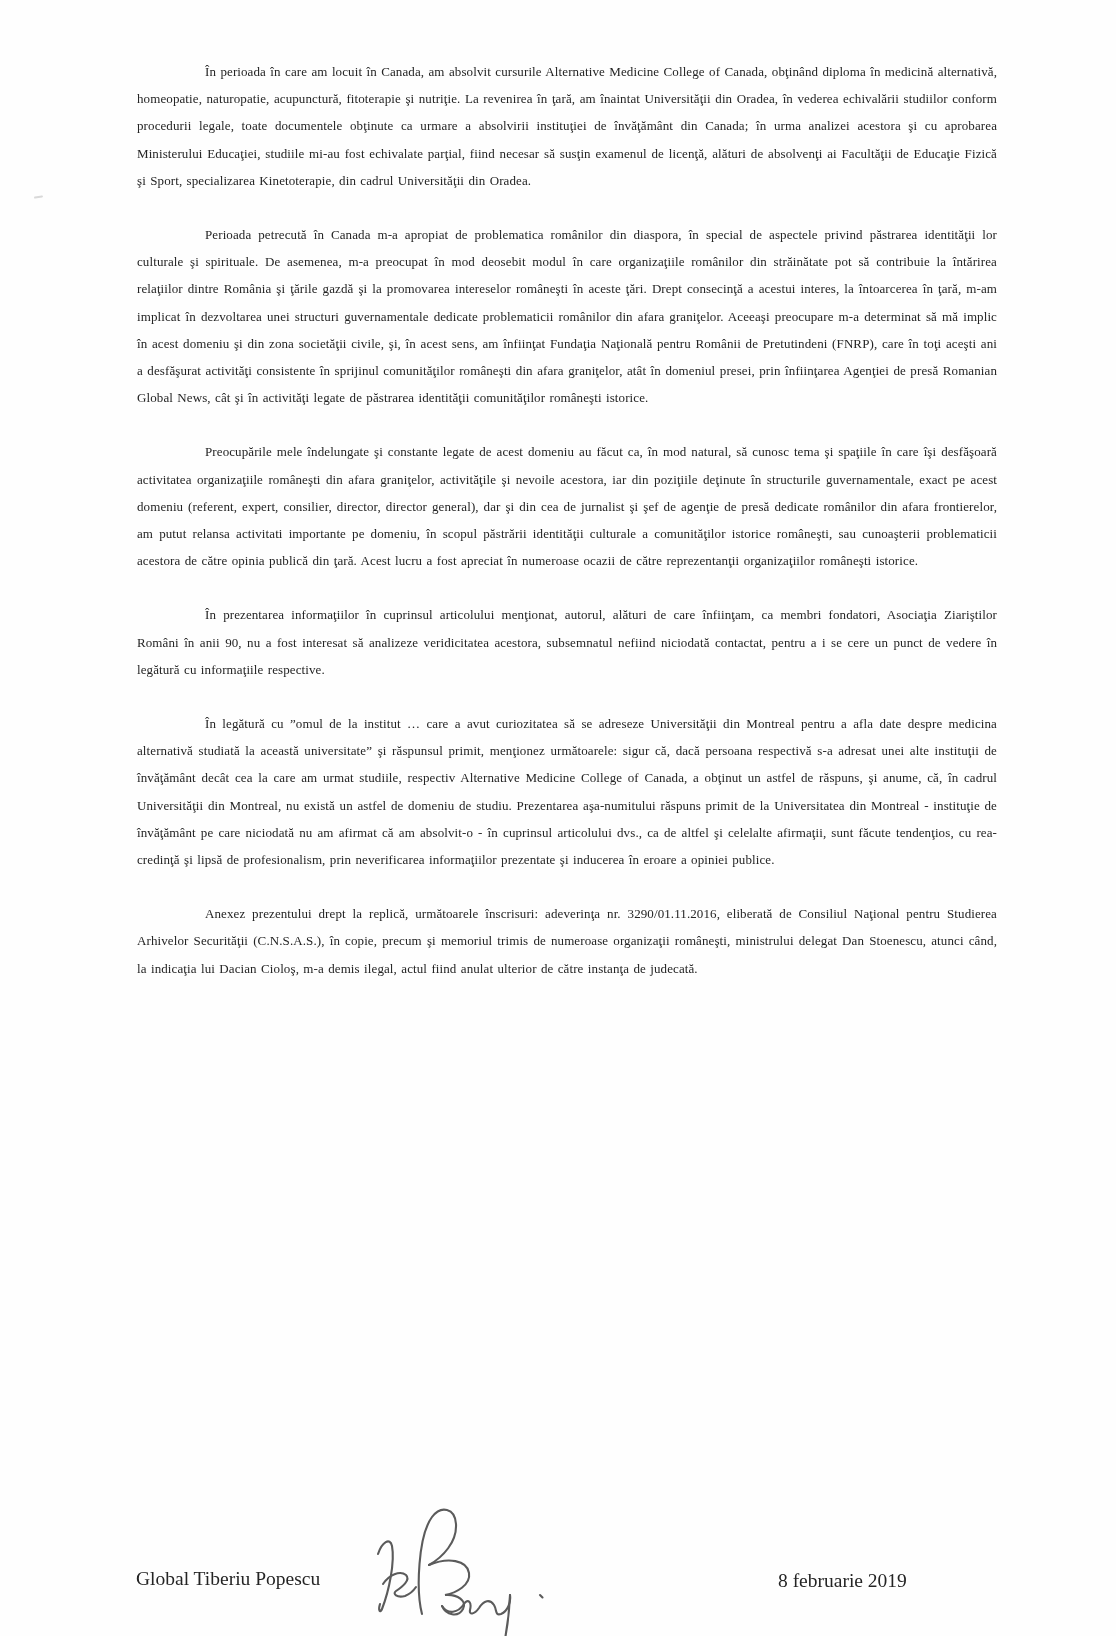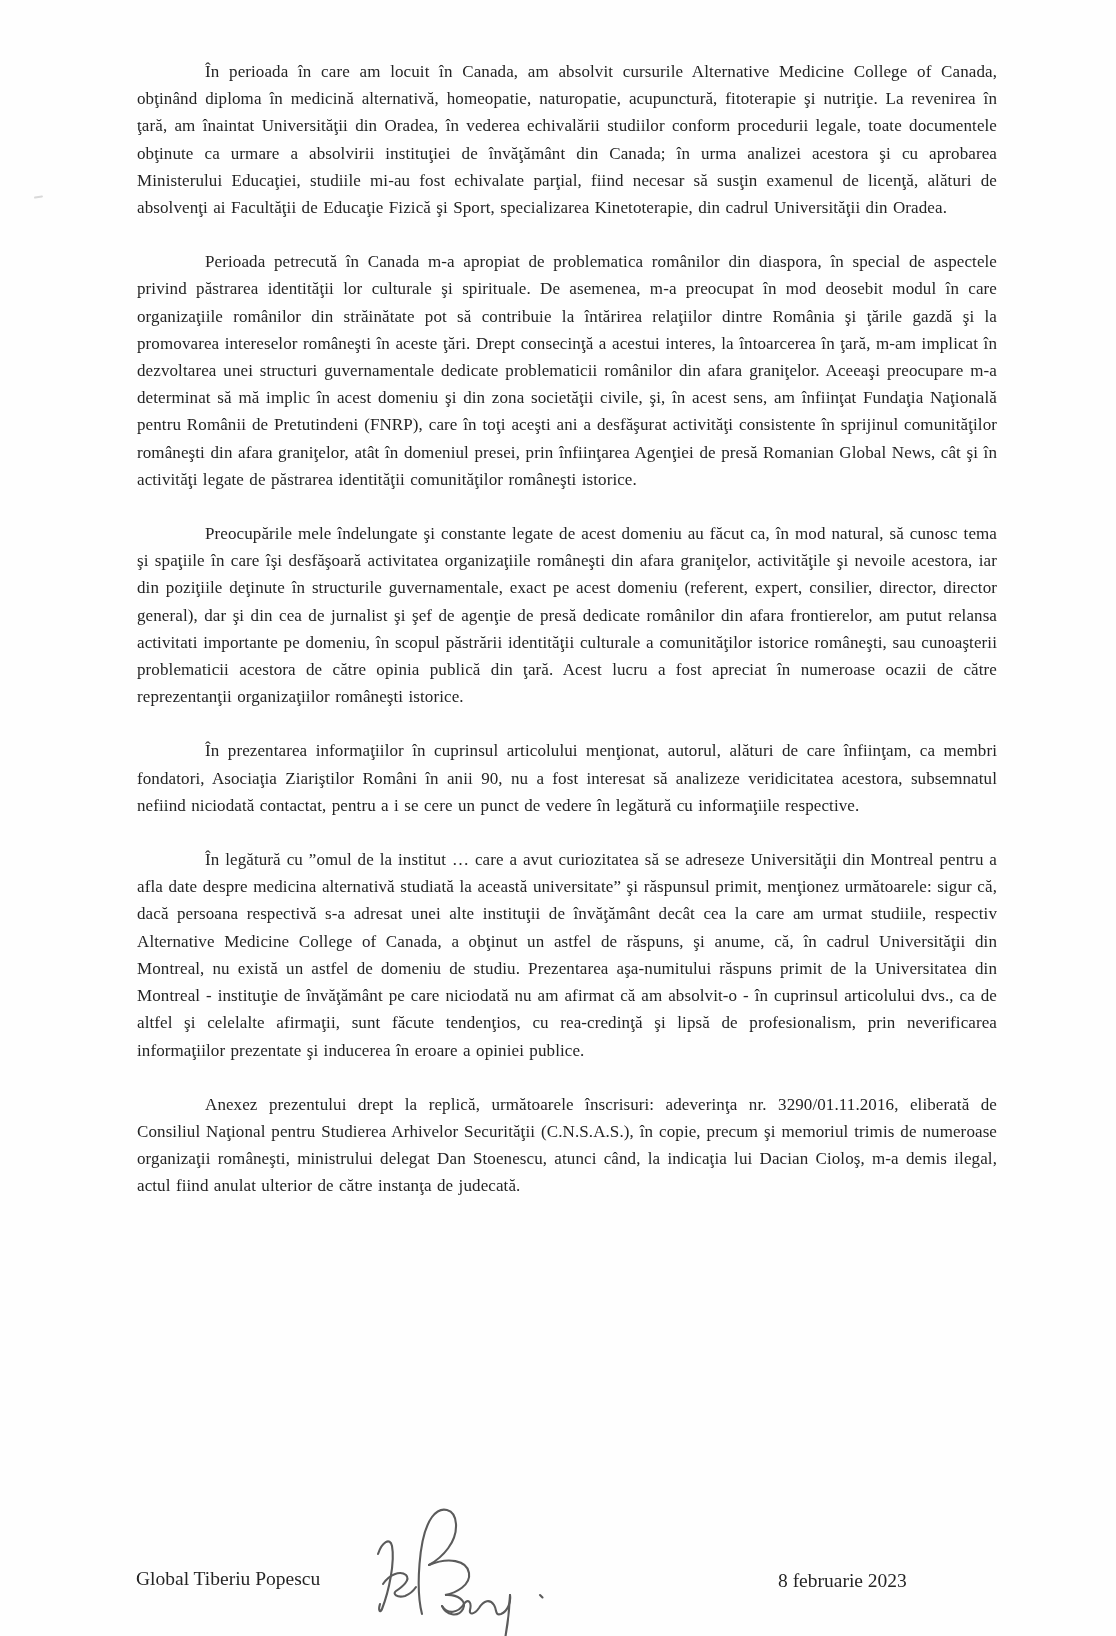--- a/index.html
+++ b/index.html
@@ -14,21 +14,21 @@
     color: #242424;
   }
   .doc-body {
     position: absolute;
     top: 58px;
     left: 137px;
     width: 860px;
   }
   .doc-body p {
     margin: 0 0 27px 0;
-    font-size: 17px;
+    font-size: 13px;
     line-height: 27.2px;
     text-align: justify;
     text-indent: 68px;
     letter-spacing: 0.1px;
     word-spacing: 1px;
   }
   .footer-name {
     position: absolute;
     left: 136px;
     top: 1568px;
@@ -88,15 +88,15 @@
 
       <path d="M 73,69 C 92,61 111,64 113,77 C 115,89 100,97 89,99 C 102,98 111,105 107,113 C 102,122 90,119 86,110"></path>
 
       <path d="M 86,110 C 92,119 102,117 108,108 C 112,102 116,106 114,114 C 113,119 118,119 123,112 C 128,104 134,103 138,109 C 141,114 139,120 145,118 C 152,115 155,106 154,99"></path>
       <path d="M 154,99 C 153,124 148,160 137,182 C 133,190 128,192 126,185"></path>
 
       <path d="M 184,99 l 2.5,2.5"></path>
     </g>
   </svg>
 
-  <div class="footer-date">8 februarie 2023</div>
+  <div class="footer-date">8 februarie 2019</div>
 
 </div>
 
 </body></html>

